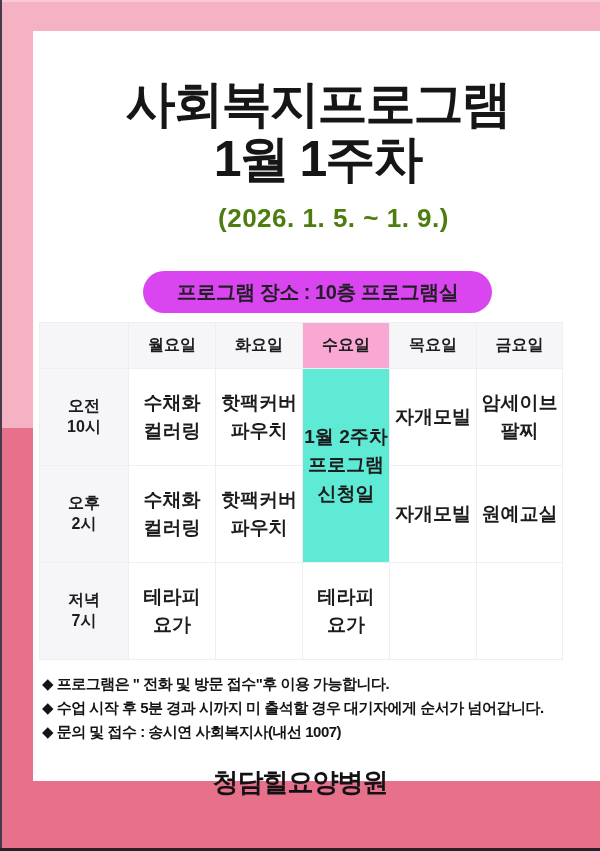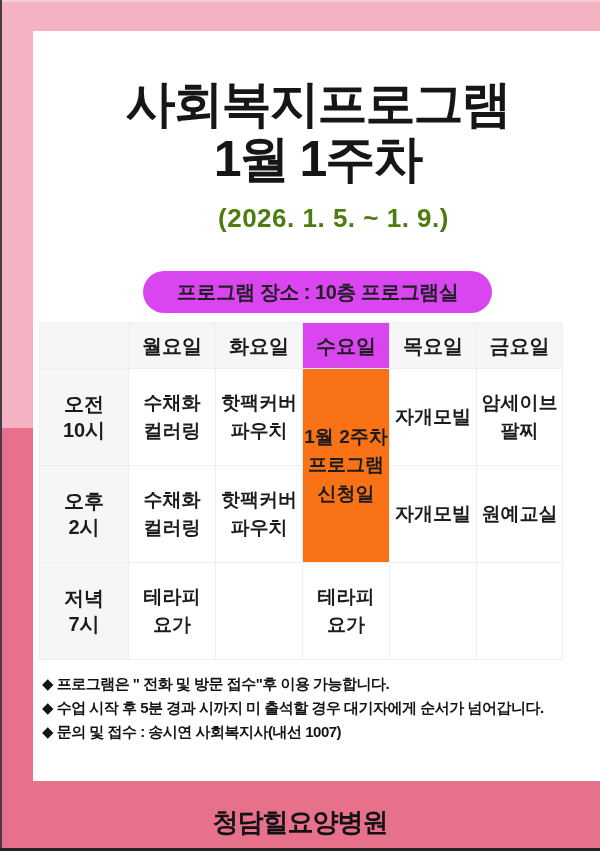--- a/index.html
+++ b/index.html
@@ -43,41 +43,41 @@
   }
 
   .table-wrap { position:absolute; top:291px; left:6px; }
   table.sched { border-collapse:collapse; table-layout:fixed; width:523px; }
   table.sched td {
     border:1px solid #efeef2; text-align:center; vertical-align:middle;
     font-weight:800; color:#1c1c1e; white-space:pre-line; padding:0;
   }
   tr.hdr { height:46px; }
   tr.body-row { height:97px; }
-  td.gray { background:#f6f6f8; font-size:20px; line-height:1.3; }
+  td.gray { background:#f6f6f8; font-size:16px; line-height:1.3; }
   td.prog { background:#ffffff; font-size:19px; line-height:1.45; }
   td.wed-hdr {
-    background:#d946ef; border-color:#e9697f;
+    background:#f9a8d4; border-color:#e9697f;
     border-bottom:2px solid #df5e76;
   }
   td.merged {
-    background:#f97316; font-size:19px; line-height:1.5;
+    background:#5eead4; font-size:19px; line-height:1.5;
     border-left:2px solid #ea8ba3; border-right:2px solid #ea8ba3;
     border-bottom:1px solid #eb96ac;
   }
   td.wed-yoga { border:2px solid #f8e2c8; }
 
   .notes {
     position:absolute; top:641px; left:9px; right:4px;
     font-size:15px; line-height:24px; font-weight:700;
     letter-spacing:-0.5px; color:#141416;
   }
 
   .brand {
-    position:absolute; top:806px; left:0; width:100%;
+    position:absolute; top:766px; left:0; width:100%;
     text-align:center; font-size:26px; line-height:32px;
     font-weight:900; letter-spacing:-1px; color:#121214;
   }
 </style>
 </head>
 <body>
 
 <div class="page">
   <div class="bg-bottom"></div>
   <div class="edge-top"></div>

